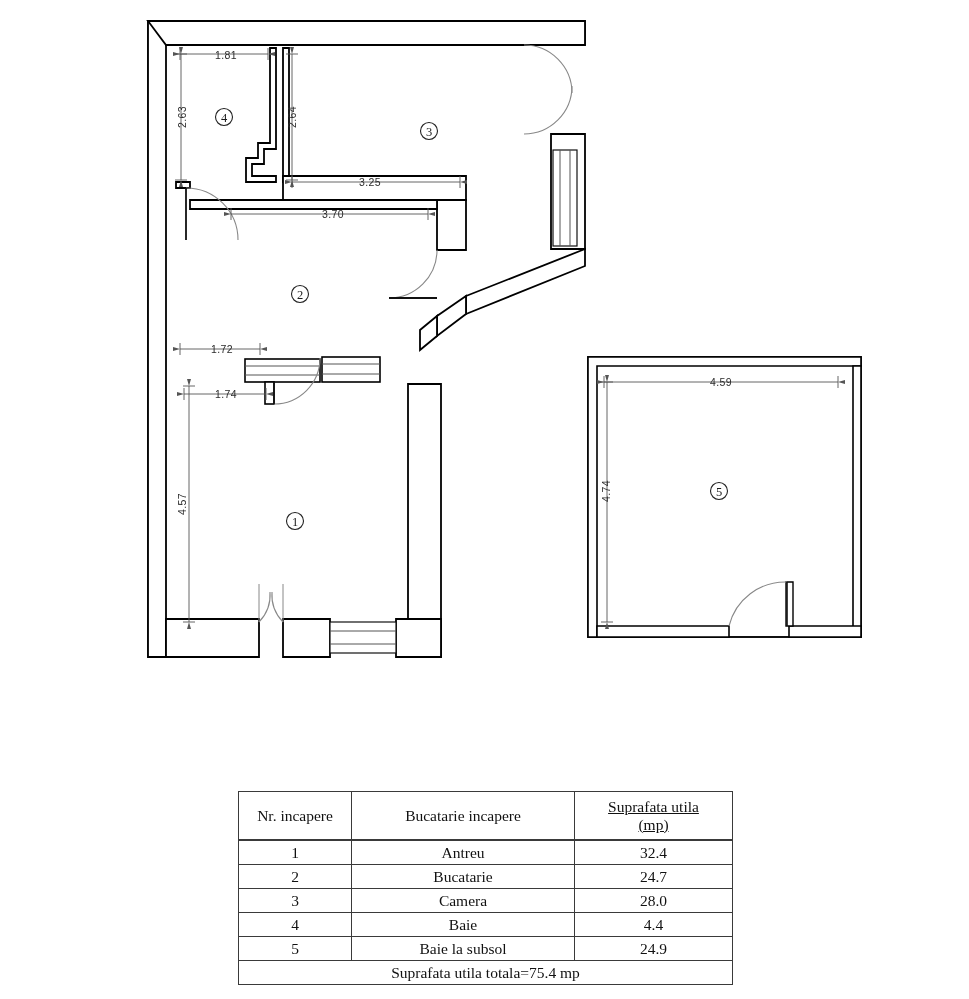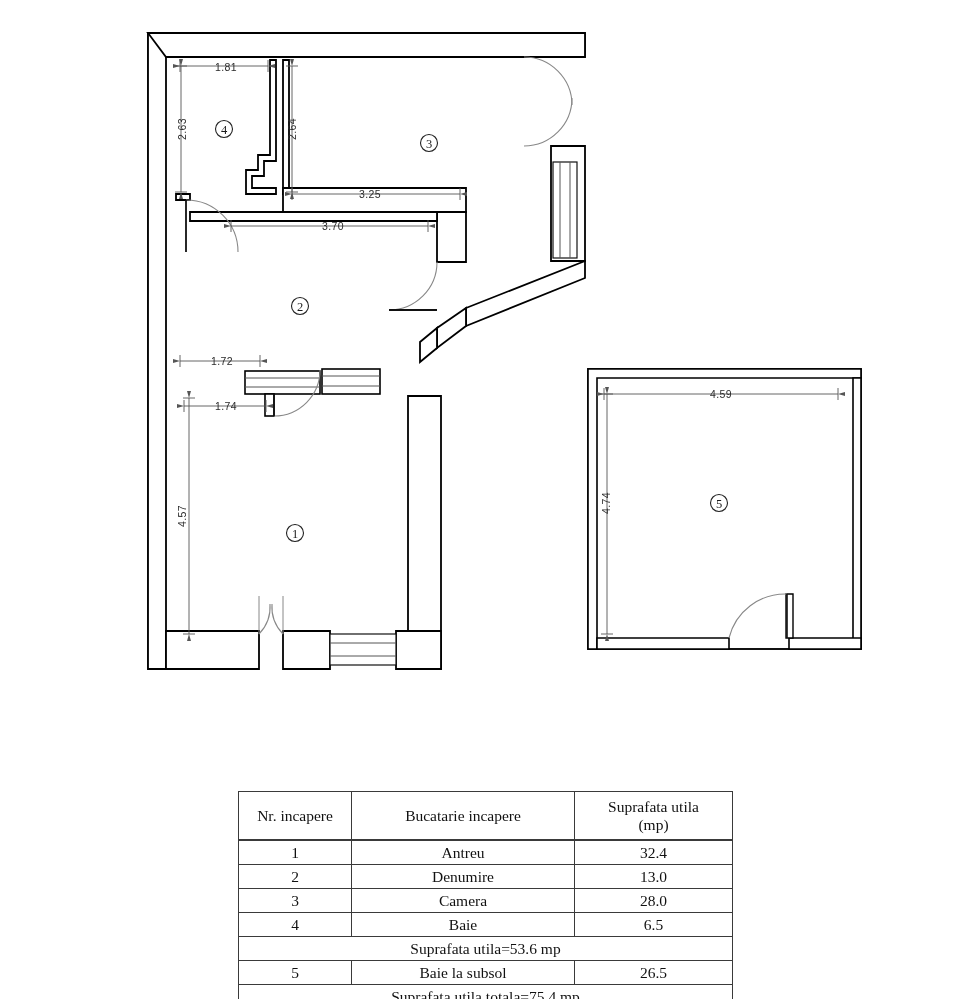--- a/index.html
+++ b/index.html
@@ -13,21 +13,21 @@
     height: 999px;
     position: relative;
     font-family: "Liberation Serif", "DejaVu Serif", serif;
     color: #000000;
     overflow: hidden;
   }
 
   #floorplan-wrap {
     position: absolute;
     left: 0;
-    top: 16px;
+    top: 4px;
     width: 969px;
     height: 700px;
   }
   #floorplan-svg {
     display: block;
   }
 
   .dimtext {
     font-family: "Liberation Sans", "DejaVu Sans", sans-serif;
     font-size: 10.5px;
@@ -67,21 +67,21 @@
     height: 45px;
     vertical-align: middle;
     border-bottom: 2px solid #3a3a3a;
   }
   table.area-table tbody td {
     height: 21px;
     vertical-align: middle;
   }
   .col-nr   { width: 108px; }
   .col-name { width: 218px; }
-  .col-area { width: 153px; }
+  .col-area { width: 153px; text-decoration: underline; }
   .sum-row td {
     height: 22px;
   }
   .hdr-two-line span { display: block; }
 </style>
 </head>
 <body>
 
 <div id="floorplan-wrap">
   <svg id="floorplan-svg" width="969" height="700" viewBox="0 0 969 700">
@@ -305,40 +305,37 @@
       </tr>
     </thead>
     <tbody>
       <tr>
         <td>1</td>
         <td>Antreu</td>
         <td>32.4</td>
       </tr>
       <tr>
         <td>2</td>
-        <td>Denumire</td>
-        <td>13.0</td>
+        <td>Bucatarie</td>
+        <td>24.7</td>
       </tr>
       <tr>
         <td>3</td>
         <td>Camera</td>
         <td>28.0</td>
       </tr>
       <tr>
         <td>4</td>
         <td>Baie</td>
-        <td>6.5</td>
-      </tr>
-      <tr class="sum-row">
-        <td colspan="3">Suprafata utila=53.6 mp</td>
+        <td>4.4</td>
       </tr>
       <tr>
         <td>5</td>
         <td>Baie la subsol</td>
-        <td>26.5</td>
+        <td>24.9</td>
       </tr>
       <tr class="sum-row">
         <td colspan="3">Suprafata utila totala=75.4 mp</td>
       </tr>
 
     </tbody>
   </table>
 </div>
 
 </body></html>

